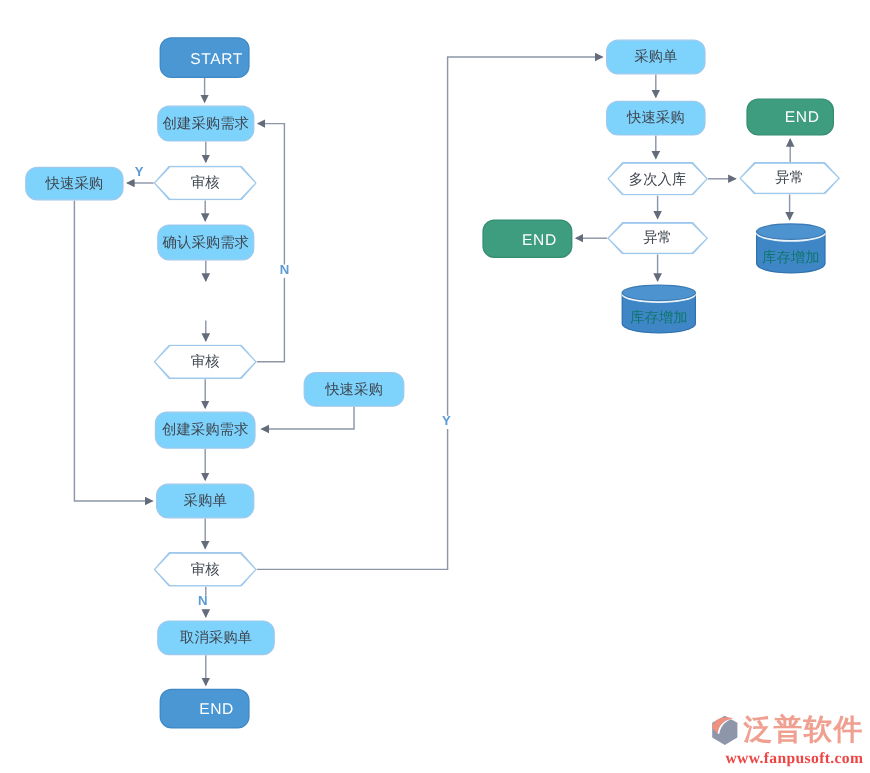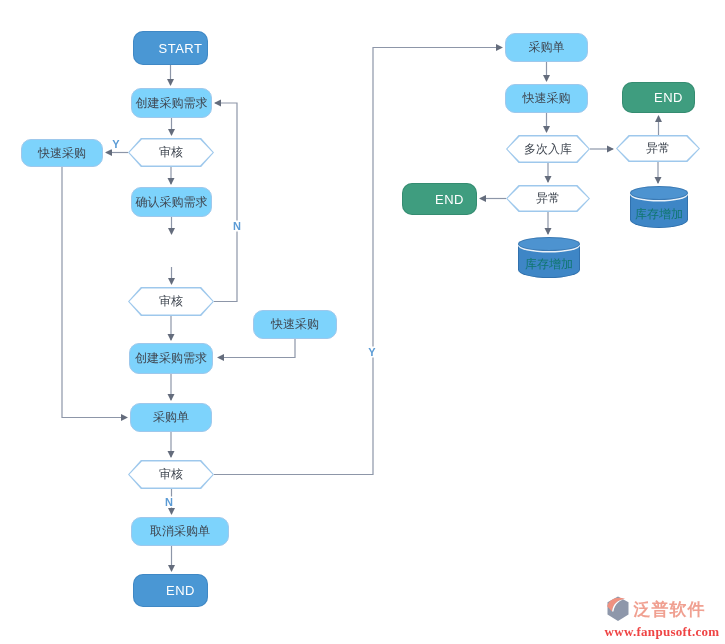--- a/index.html
+++ b/index.html
@@ -27,21 +27,21 @@
       border-radius:0 0 50% 50% / 0 0 24% 24%;box-shadow:inset 0 0 0 1px rgba(25,75,125,.35);}
   .cyl .cap{position:absolute;left:0;right:0;top:0;height:14px;background:#4d93d0;
       border-radius:50%;box-shadow:0 1.5px 0 rgba(255,255,255,.9), inset 0 0 0 1px rgba(25,75,125,.35);z-index:1;}
 
   .edge-label{position:absolute;transform:translate(-50%,-50%);color:#5b9bd5;
       font-size:11px;font-weight:700;background:#ffffff;padding:0 1px;line-height:1;z-index:3;}
 
   .watermark{position:absolute;left:587px;top:595px;width:134px;display:flex;
       flex-direction:column;align-items:center;line-height:1;}
   .wm-row{display:flex;align-items:center;gap:1px;}
-  .wm-title{font-size:17px;font-weight:700;color:#f0a091;letter-spacing:1px;white-space:nowrap;}
+  .wm-title{font-size:24px;font-weight:700;color:#f0a091;letter-spacing:1px;white-space:nowrap;}
   .wm-url{font-family:"Liberation Serif","DejaVu Serif",serif;font-size:13px;font-weight:700;
       color:#ef4444;margin-top:2px;letter-spacing:.3px;white-space:nowrap;margin-left:16px;}
   .wm-logo{width:30px;height:28px;flex:0 0 auto;}
 </style>
 </head>
 <body>
 
 <div id="canvas">
 
   <svg id="edges" viewBox="0 0 725 644">

